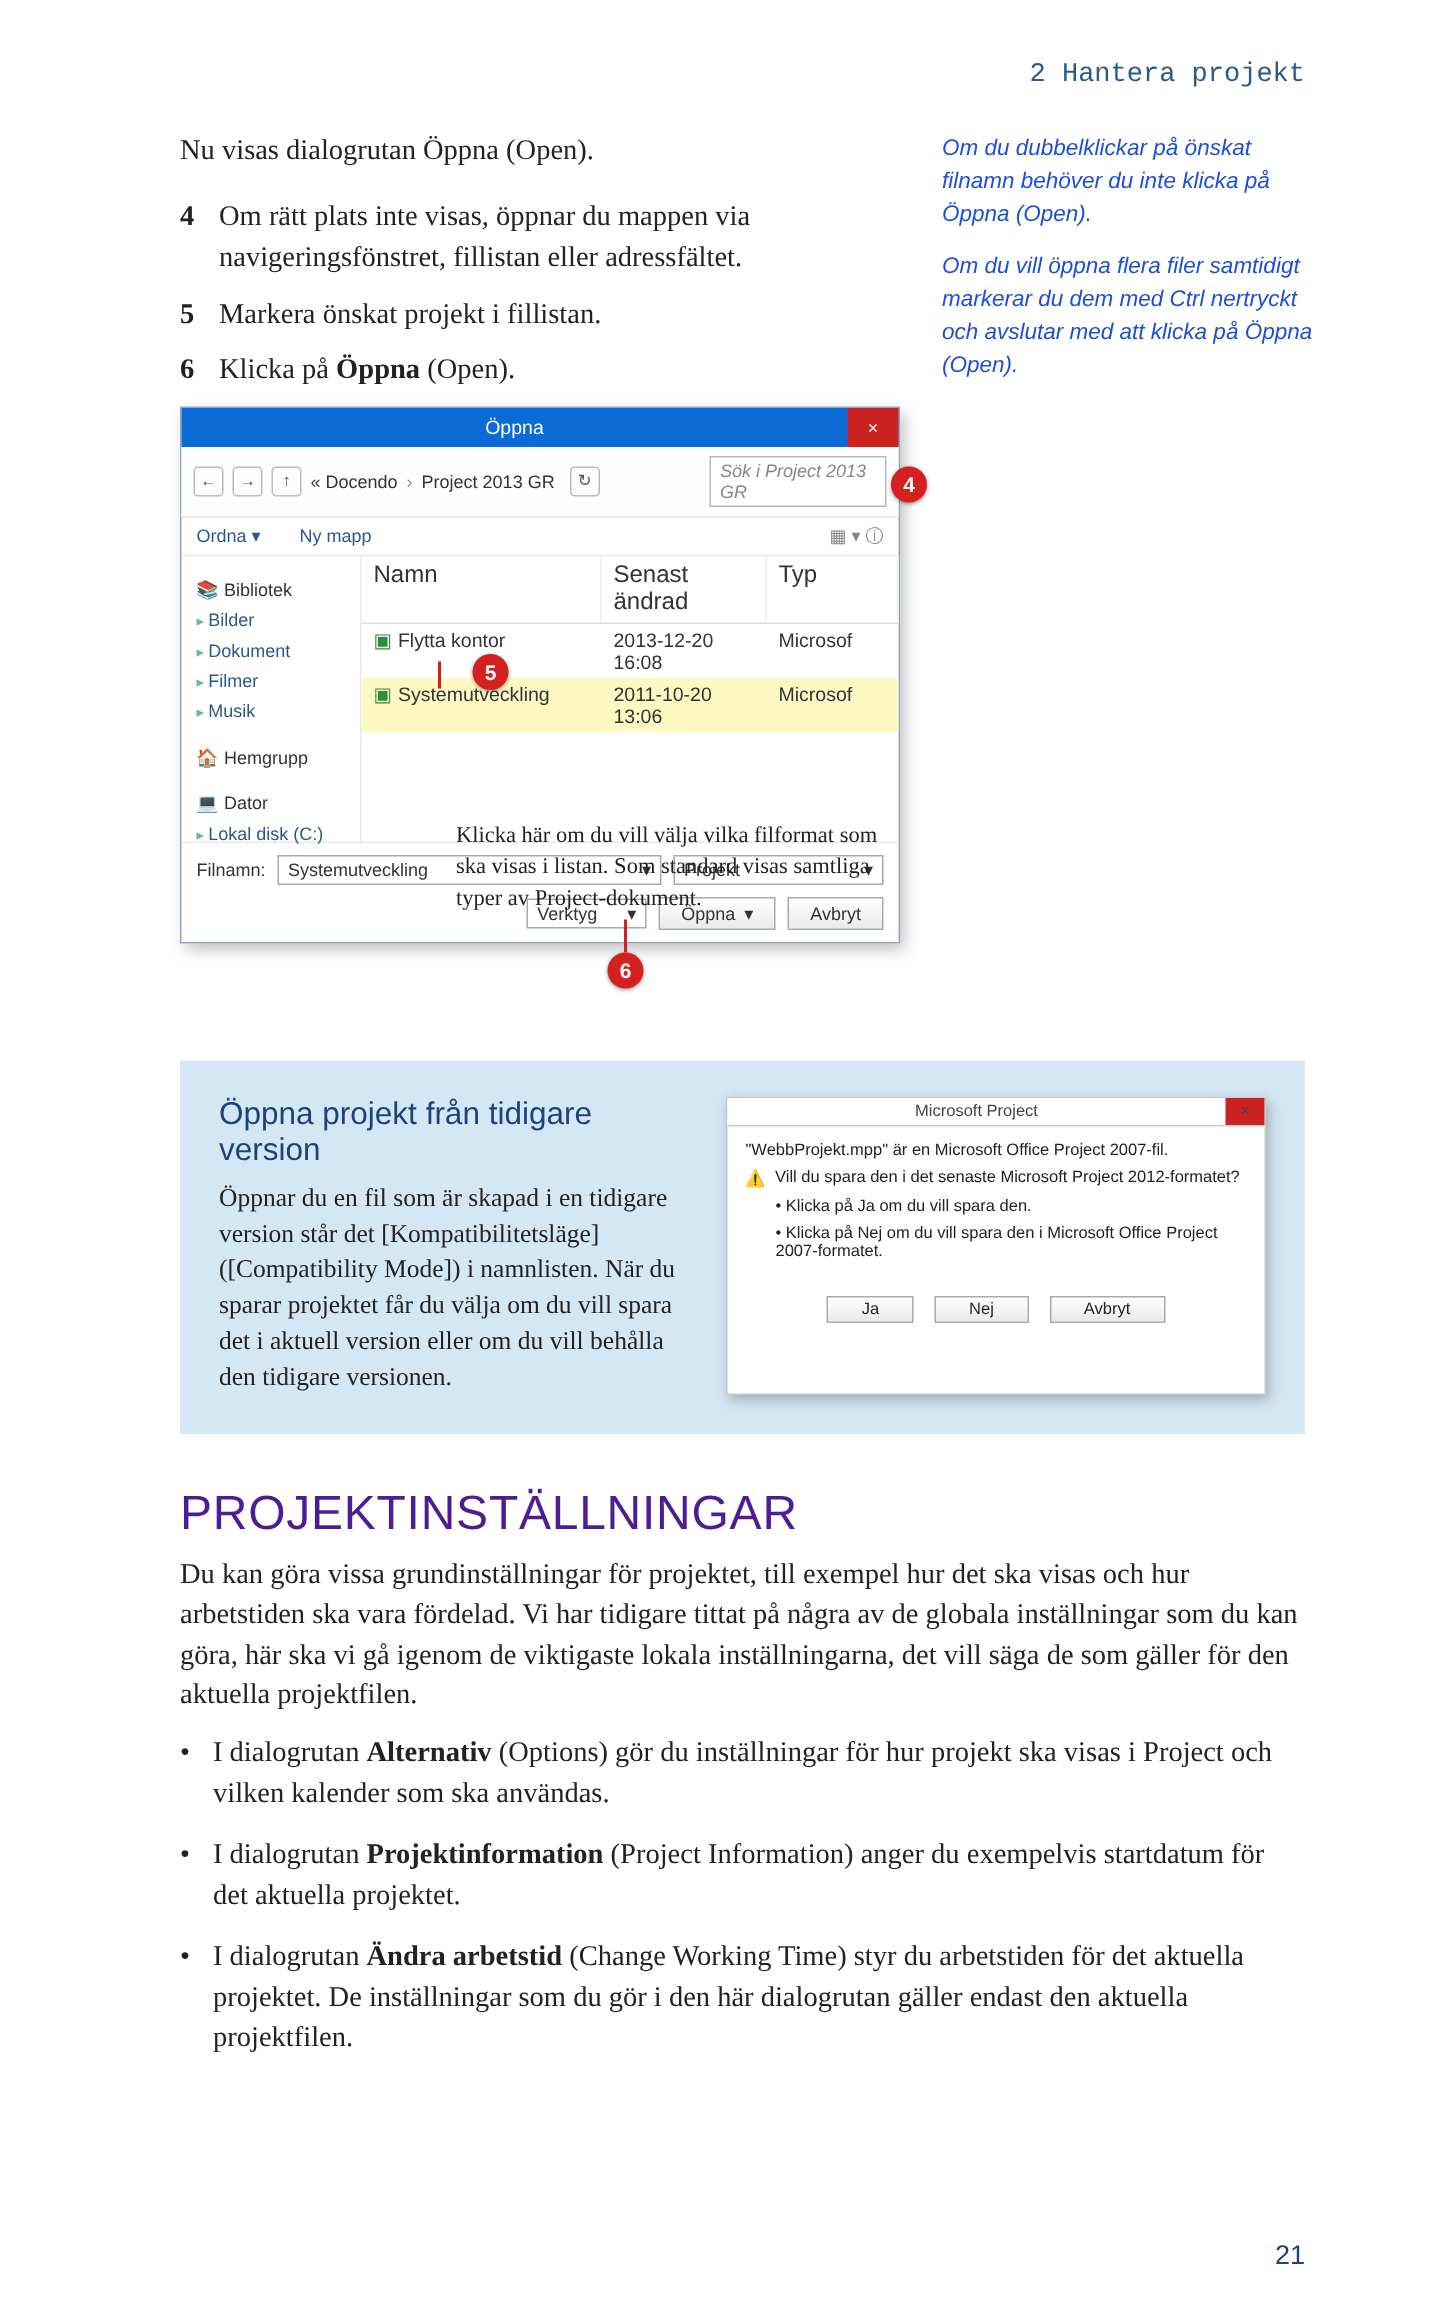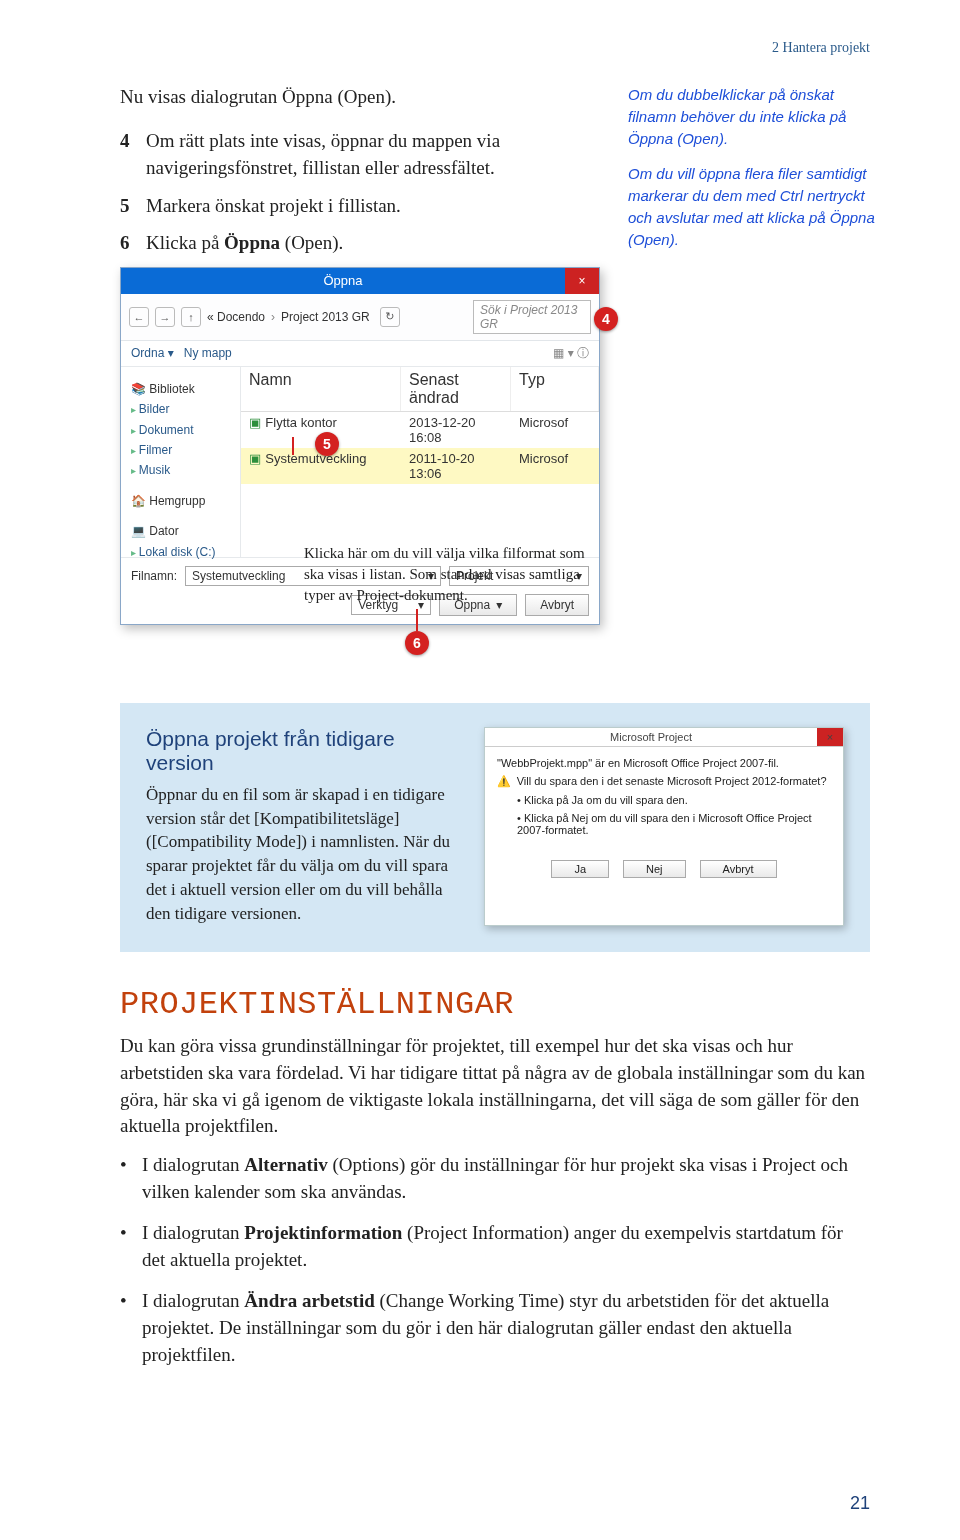--- a/index.html
+++ b/index.html
@@ -1,39 +1,39 @@
 <!DOCTYPE html>
 <html><head>
 <meta charset="utf-8">
 <style>
   * { box-sizing: border-box; margin: 0; padding: 0; }
   html, body { width: 960px; background: #fff; font-family: Georgia, 'Times New Roman', serif; color: #222; }
   .page { width: 960px; min-height: 1540px; padding: 40px 90px 50px 120px; position: relative; }
-  .chapter-header { text-align: right; color: #2a5a8a; font-family: Liberation Serif, serif; font-size: 14px; margin-bottom: 28px; }
+  .chapter-header { text-align: right; color: #2a5a8a; font-family: Liberation Mono, monospace; font-size: 18px; margin-bottom: 28px; }
   .intro { font-size: 19px; line-height: 1.4; margin-bottom: 16px; }
   .top-row { display: flex; gap: 28px; margin-bottom: 10px; }
   .top-left { flex: 1 1 65%; }
   .top-right { flex: 0 0 33%; font-style: italic; font-family: Arial, sans-serif; font-size: 15px; line-height: 1.45; color: #1d4ed8; }
   .top-right p { margin-bottom: 14px; }
   ol.steps { list-style: none; counter-reset: step 3; font-size: 19px; line-height: 1.45; }
   ol.steps li { counter-increment: step; margin-bottom: 10px; padding-left: 26px; position: relative; }
   ol.steps li::before { content: counter(step); position: absolute; left: 0; top: 0; font-weight: 600; }
   .bold { font-weight: 700; }
 
   
   .dlg-wrap { position: relative; margin-top: 10px; }
   .dlg { width: 480px; border: 1px solid #8aa7c8; background: #fff; font-family: 'Segoe UI', Arial, sans-serif; font-size: 12px; color: #333; box-shadow: 3px 4px 10px rgba(0,0,0,.25); }
   .dlg-title { background: #0a6bd6; color: #fff; display: flex; align-items: center; height: 26px; }
   .dlg-title span.t { flex: 1; text-align: center; font-size: 13px; }
   .dlg-close { width: 34px; height: 26px; background: #c22; display: flex; align-items: center; justify-content: center; color: #fff; }
   .dlg-nav { display: flex; align-items: center; gap: 6px; padding: 6px 8px; border-bottom: 1px solid #e2e6ea; background: #fdfdfe; }
   .navbtn { width: 20px; height: 20px; border: 1px solid #bbb; border-radius: 3px; display:flex; align-items:center; justify-content:center; color:#555; font-size:11px; }
   .navsep { color:#888; }
   .dlg-search { margin-left: auto; border: 1px solid #bbb; padding: 2px 6px; width: 118px; font-style: italic; color: #888; background:#fff; }
-  .dlg-bar { display: flex; align-items: center; gap: 10px; padding: 4px 10px; color:#2a5a8a; border-bottom:1px solid #e6e9ec; }
+  .dlg-bar { display: flex; align-items: center; gap: 26px; padding: 4px 10px; color:#2a5a8a; border-bottom:1px solid #e6e9ec; }
   .dlg-body { display:flex; height:190px; }
   .tree { width: 120px; border-right: 1px solid #e6e9ec; padding: 6px 6px 6px 10px; line-height: 1.7; color:#2a5a8a; font-size: 12px; }
   .tree .grp { color:#333; font-weight:400; margin-top:6px; }
   .tree .item::before { content:"▸ "; color:#6b8; font-size:10px; }
   .tree .hg { color:#333; margin-top:10px; }
   .files { flex:1; padding: 0; position:relative; }
   .fhdr { display:flex; font-size:16px; background:#fff; border-bottom:1px solid #ddd; }
   .fhdr div { padding:4px 8px; border-right:1px solid #eee; }
   .c-name{ width:160px; } .c-date{ width:110px; } .c-type{ flex:1; }
   .frow { display:flex; font-size:13px; }
@@ -62,21 +62,21 @@
   .mp { background:#fff; border:1px solid #bcc; width:360px; font-family:'Segoe UI',Arial,sans-serif; font-size:11px; box-shadow:2px 3px 8px rgba(0,0,0,.25); }
   .mp-title { background:#fff; border-bottom:1px solid #ccc; display:flex; }
   .mp-title span{ flex:1; text-align:center; padding:3px 0; color:#444; }
   .mp-close{ width:26px; background:#c22; color:#fff; display:flex; align-items:center; justify-content:center; }
   .mp-body { padding: 10px 12px 12px; }
   .mp-body .ln { margin-bottom:6px; }
   .mp-body .warn { display:inline-block; vertical-align:top; margin-right:6px; }
   .mp-btns { display:flex; gap:14px; justify-content:center; padding:6px 10px 10px; }
   .mp-btns .btn { padding:2px 22px; font-size:11px; }
 
-  h1.sec { font-family:Liberation Mono, monospace; font-weight:400; color:#c2410c; font-size:32px; letter-spacing:.5px; margin-top:34px; margin-bottom:10px; }
+  h1.sec { font-family:Liberation Sans, sans-serif; font-weight:400; color:#4c1d95; font-size:32px; letter-spacing:.5px; margin-top:34px; margin-bottom:10px; }
   .body { font-size:19px; line-height:1.42; }
   .body p { margin-bottom: 12px; }
   ul.bul { list-style:none; font-size:19px; line-height:1.42; }
   ul.bul li { margin-bottom: 14px; padding-left: 22px; position: relative; }
   ul.bul li::before { content:"•"; position:absolute; left:0; top:0; }
 
   .pagenum { position:absolute; right:90px; bottom:26px; font-family:Arial,sans-serif; font-size:18px; color:#1f427a; }
 </style>
 </head>
 <body>

